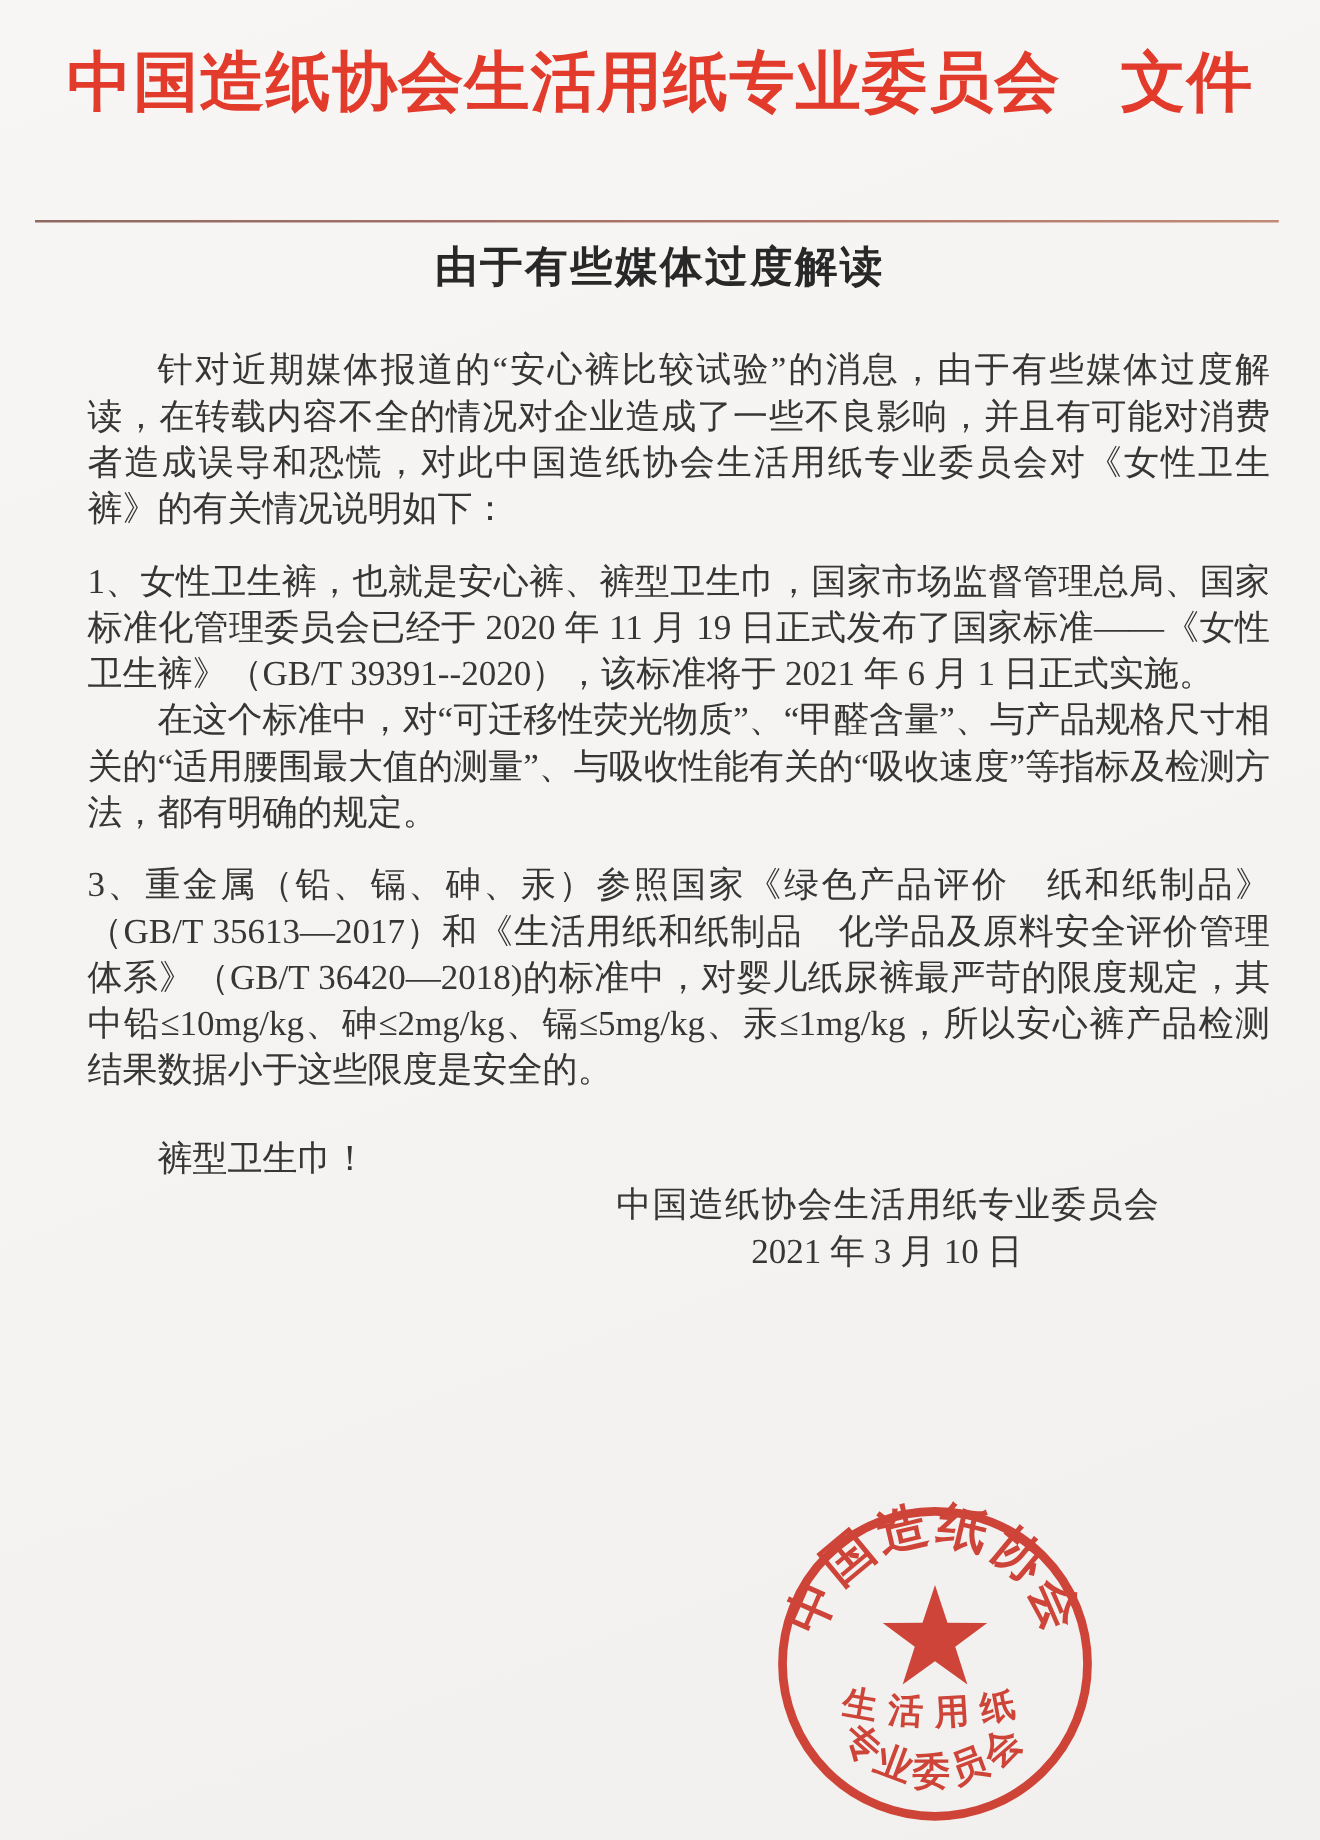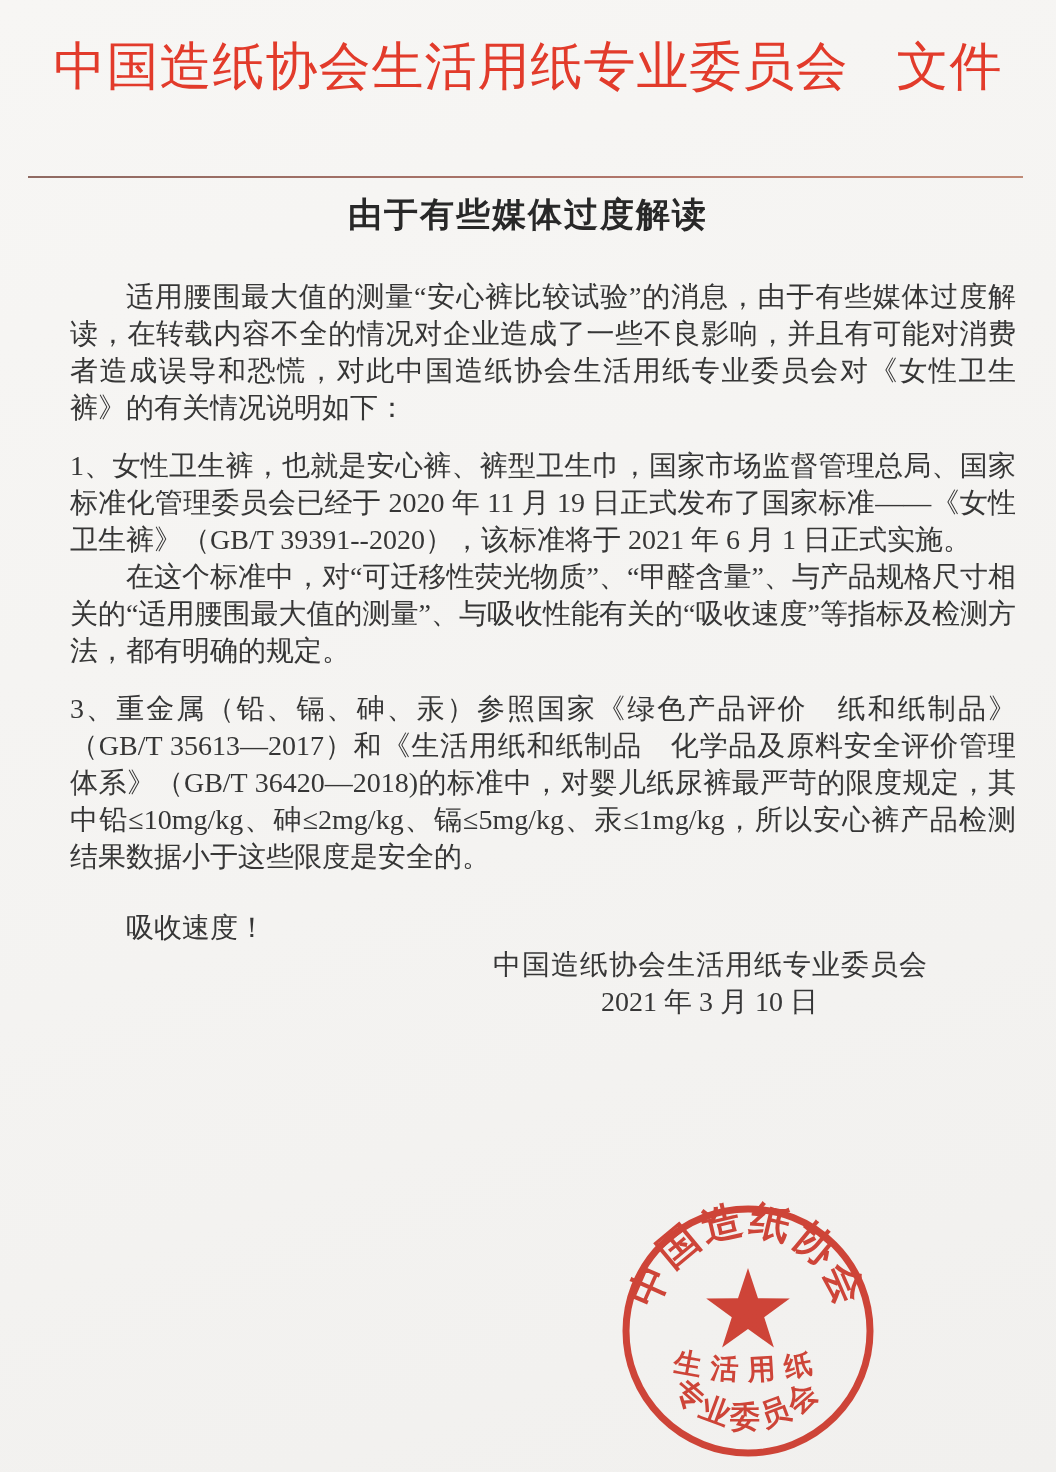--- a/index.html
+++ b/index.html
@@ -26,21 +26,21 @@
   }
   
   .header{
     position:absolute;
     top:30px;
     left:0;
     width:100%;
     text-align:center;
     white-space:nowrap;
     color:var(--red);
-    font-weight:normal;
+    font-weight:bold;
     font-size:52px;
     line-height:74px;
     letter-spacing:1px;
   }
   .header .doctype{
     display:inline-block;
     margin-left:48px;
   }
   .divider{
     position:absolute;
@@ -109,25 +109,25 @@
 
   <div class="header">
     <span>中国造纸协会生活用纸专业委员会</span><span class="doctype">文件</span>
   </div>
 
   <div class="divider"></div>
 
   <div class="doc-title">由于有些媒体过度解读</div>
 
   <div class="body-text">
-    <p class="indent">适用腰围最大值的测量“安心裤比较试验”的消息，由于有些媒体过度解读，在转载内容不全的情况对企业造成了一些不良影响，并且有可能对消费者造成误导和恐慌，对此中国造纸协会生活用纸专业委员会对《女性卫生裤》的有关情况说明如下：</p>
+    <p class="indent">针对近期媒体报道的“安心裤比较试验”的消息，由于有些媒体过度解读，在转载内容不全的情况对企业造成了一些不良影响，并且有可能对消费者造成误导和恐慌，对此中国造纸协会生活用纸专业委员会对《女性卫生裤》的有关情况说明如下：</p>
     <p class="sec">1、女性卫生裤，也就是安心裤、裤型卫生巾，国家市场监督管理总局、国家标准化管理委员会已经于 2020 年 11 月 19 日正式发布了国家标准——《女性卫生裤》（GB/T 39391--2020），该标准将于 2021 年 6 月 1 日正式实施。</p>
     <p class="indent">在这个标准中，对“可迁移性荧光物质”、“甲醛含量”、与产品规格尺寸相关的“适用腰围最大值的测量”、与吸收性能有关的“吸收速度”等指标及检测方法，都有明确的规定。</p>
     <p class="sec">3、重金属（铅、镉、砷、汞）参照国家《绿色产品评价　纸和纸制品》（GB/T 35613—2017）和《生活用纸和纸制品　化学品及原料安全评价管理体系》（GB/T 36420—2018)的标准中，对婴儿纸尿裤最严苛的限度规定，其中铅≤10mg/kg、砷≤2mg/kg、镉≤5mg/kg、汞≤1mg/kg，所以安心裤产品检测结果数据小于这些限度是安全的。</p>
-    <p class="closing">吸收速度！</p>
+    <p class="closing">裤型卫生巾！</p>
 
     <p class="sign-org">中国造纸协会生活用纸专业委员会</p>
     <p class="sign-date">2021 年 3 月 10 日</p>
   </div>
 
   <div class="seal">
     <svg viewBox="0 0 262 262" xmlns="http://www.w3.org/2000/svg">
       <defs>
         <path id="arcTop" d="M 38.4 114 A 93 93 0 0 1 222.6 114" fill="none"></path>
         <path id="arcMid" d="M 56 170 Q 131 188 206 170" fill="none"></path>

